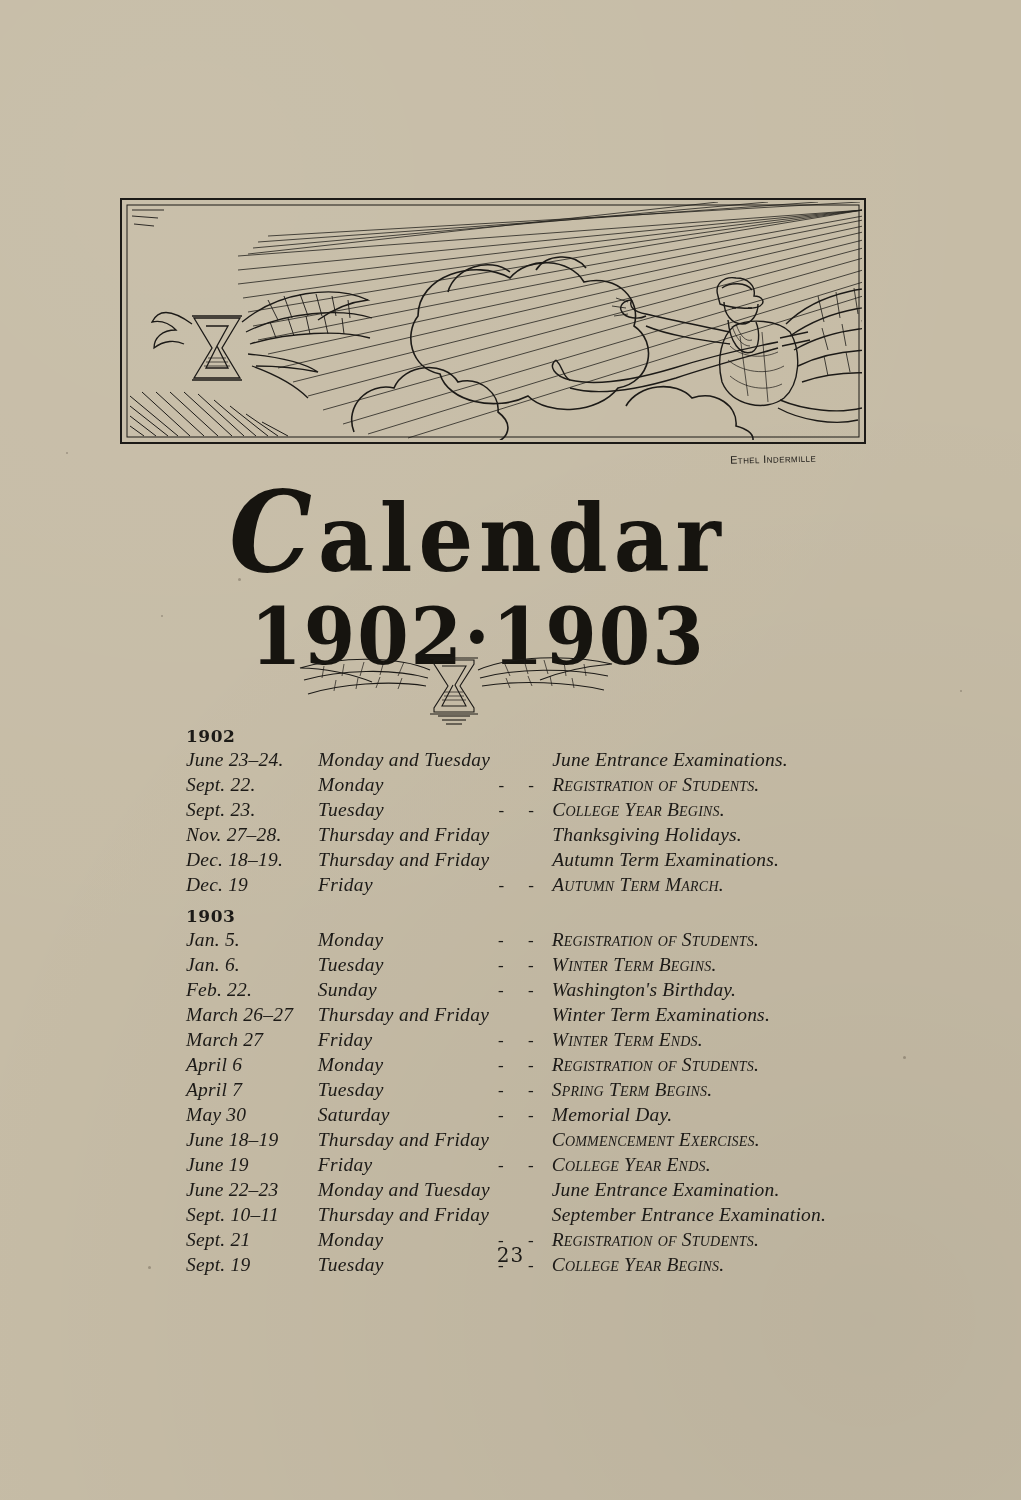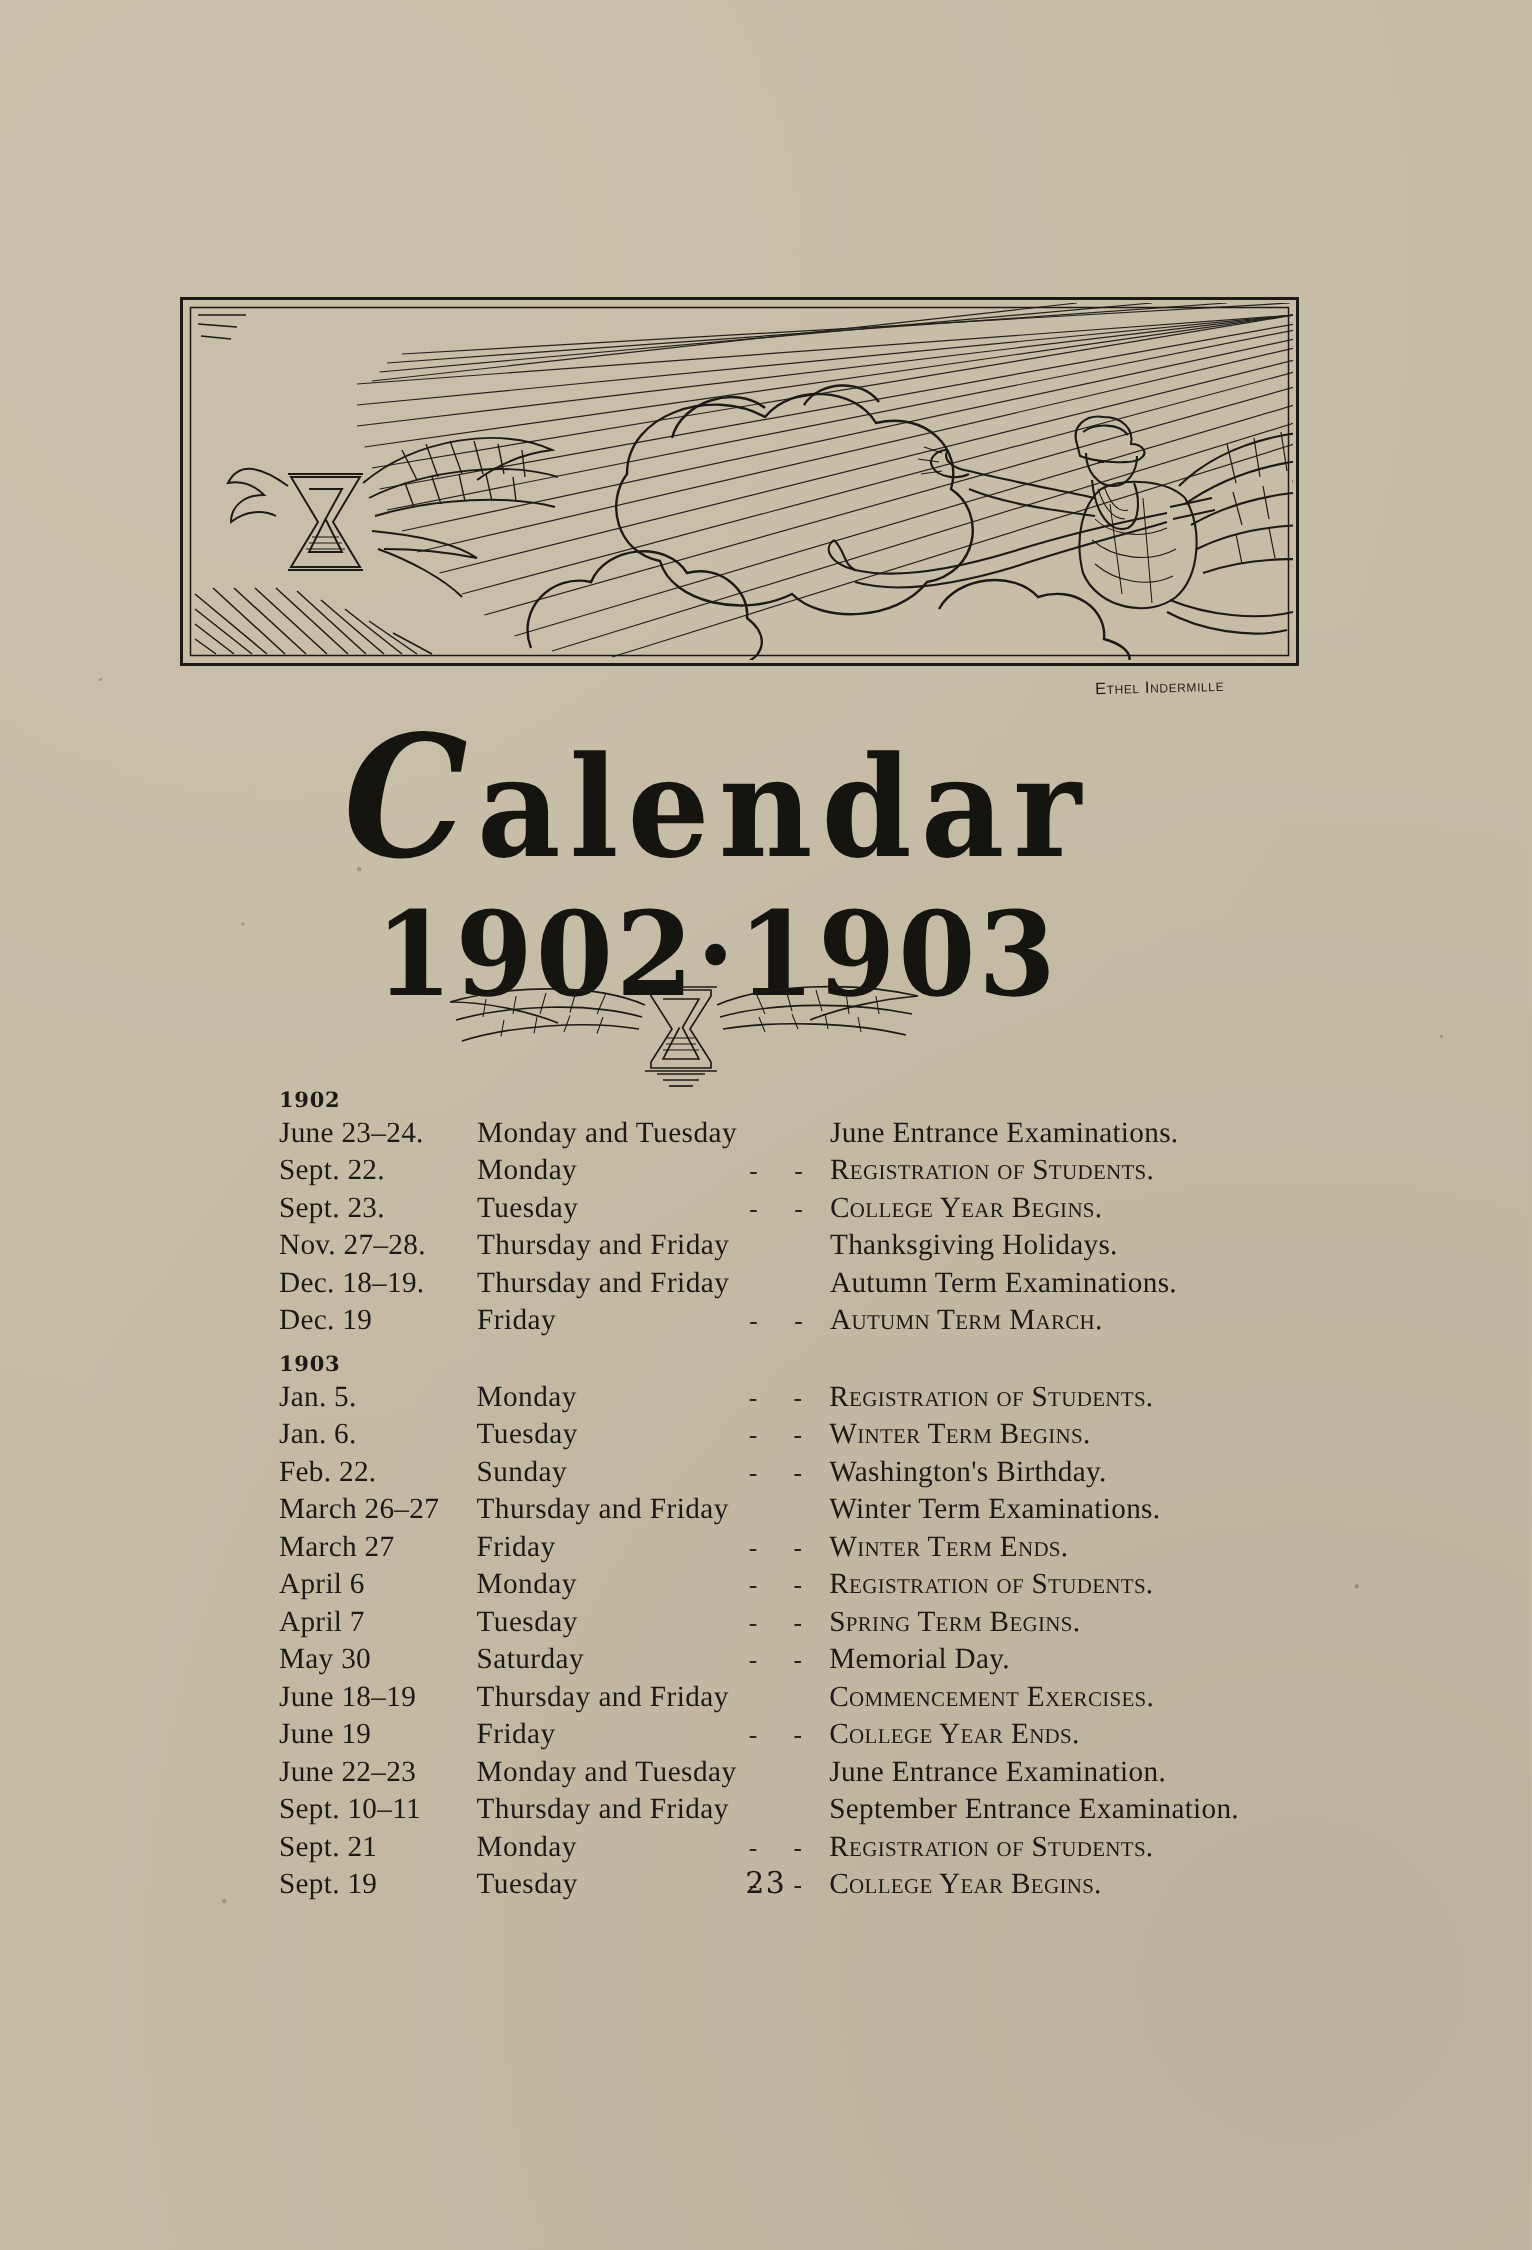--- a/index.html
+++ b/index.html
@@ -95,33 +95,34 @@
 
   
   .calendar {
     position: absolute;
     left: 186px;
     top: 726px;
     width: 640px;
   }
   .year-head {
     font-family: "DejaVu Serif", serif;
-    font-size: 14px;
+    font-size: 17px;
     font-weight: 700;
     letter-spacing: 0.5px;
     margin-bottom: 2px;
   }
   .year-head.second {
     margin-top: 8px;
     margin-left: 0;
   }
   table.cal {
     border-collapse: collapse;
     width: 100%;
     font-size: 19.5px;
+    font-style: italic;
   }
   table.cal td {
     padding: 1px 0 2px 0;
     vertical-align: baseline;
     white-space: nowrap;
   }
   td.c-date { width: 132px; letter-spacing: 0.2px; }
   td.c-day  { width: 168px; letter-spacing: 0.3px; }
   td.c-dash {
     width: 62px;

